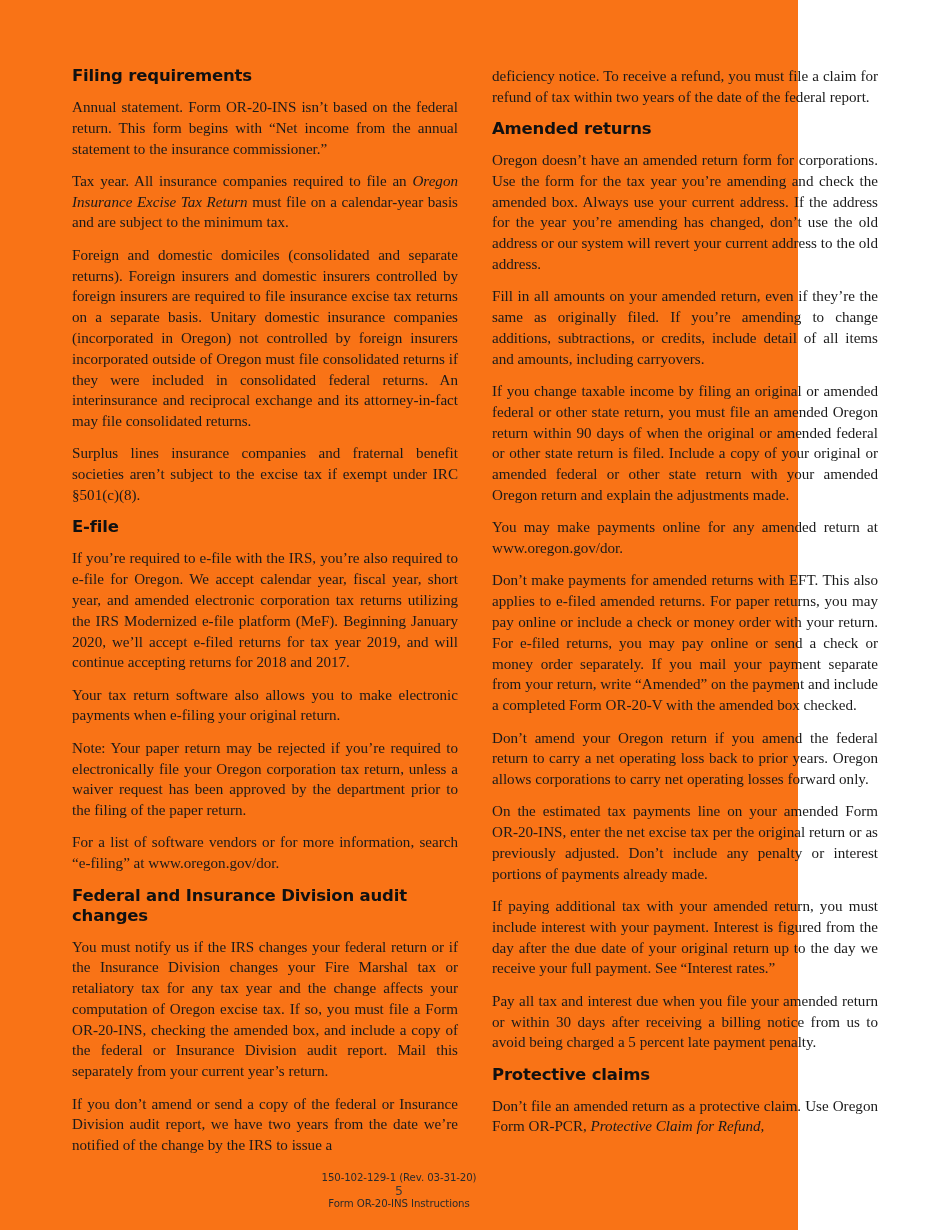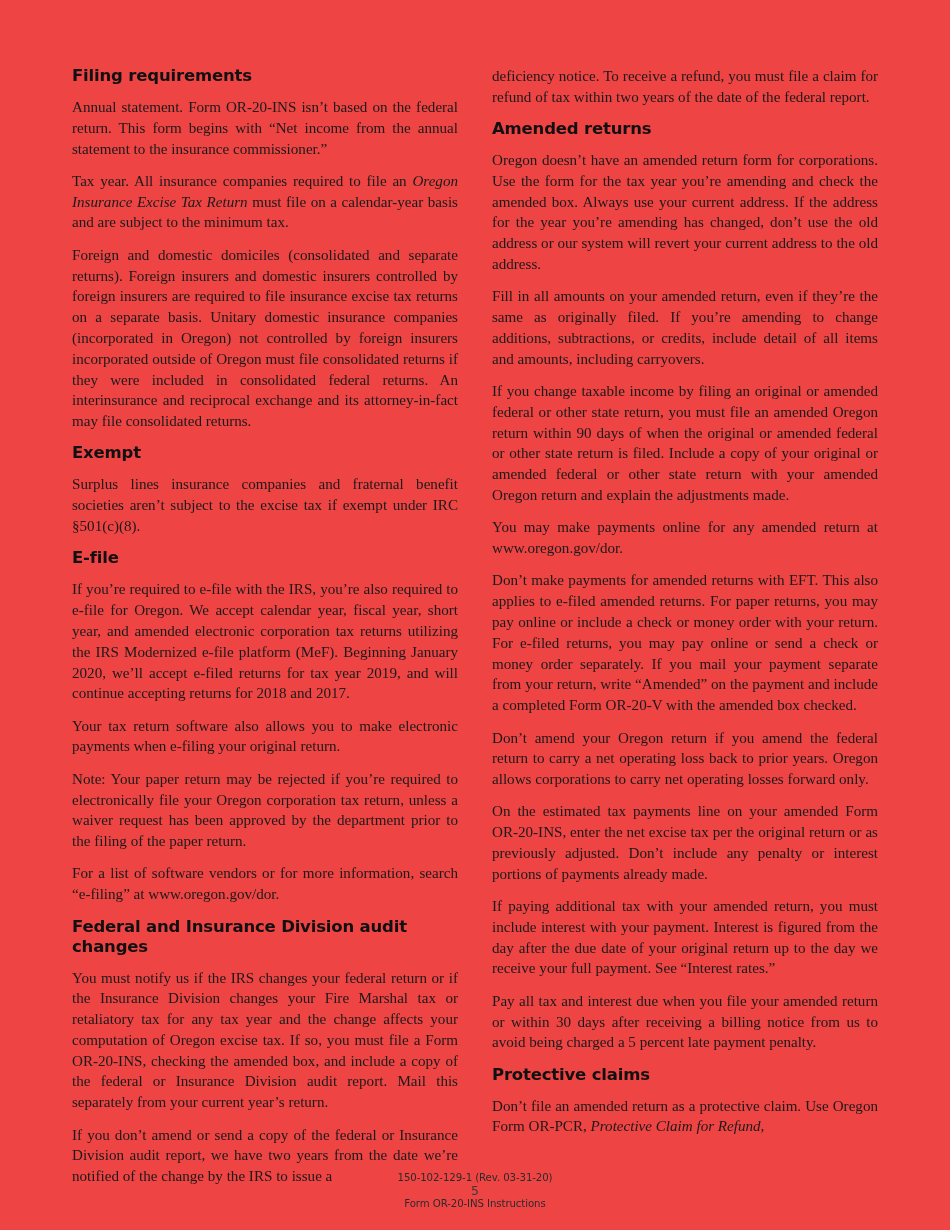--- a/index.html
+++ b/index.html
@@ -13,23 +13,23 @@
     height: 1230px;
     position: relative;
     font-family: "Liberation Serif", "DejaVu Serif", serif;
     color: #1a1a1a;
     overflow: hidden;
   }
 
   .page {
     position: absolute;
     left: 0; top: 0;
-    width: 950px;
+    width: 798px;
     height: 1230px;
-    background: #ef4444;
+    background: #f97316;
   }
 
   .columns {
     position: absolute;
     left: 72px;
     top: 66px;
     width: 806px;
     height: 1080px;
     display: flex;
     flex-direction: row;
@@ -129,21 +129,20 @@
     <div class="column">
 
       <h2 class="section-heading first">Filing requirements</h2>
 
       <p class="body-par"><b>Annual statement. Form OR-20-INS isn’t based on the federal return.</b><span> This form begins with “Net income from the annual statement to the insurance commissioner.”</span></p>
 
       <p class="body-par"><b>Tax year.</b><span> All insurance companies required to file an </span><i>Oregon Insurance Excise Tax Return</i><span> must file on a calendar-year basis and are subject to the minimum tax.</span></p>
 
       <p class="body-par"><b>Foreign and domestic domiciles (consolidated and separate returns).</b><span> Foreign insurers and domestic insurers controlled by foreign insurers are required to file insurance excise tax returns on a separate basis. Unitary domestic insurance companies </span><b>(incorporated in Oregon)</b><span> not controlled by foreign insurers incorporated outside of Oregon must file consolidated returns if they were included in consolidated federal returns. An interinsurance and reciprocal exchange and its attorney-in-fact may file consolidated returns.</span></p>
 
-      <h2 class="section-heading">Exempt</h2>
 
       <p class="body-par">Surplus lines insurance companies and fraternal benefit societies aren’t subject to the excise tax if exempt under IRC §501(c)(8).</p>
 
       <h2 class="section-heading">E-file</h2>
 
       <p class="body-par">If you’re required to e-file with the IRS, you’re also required to e-file for Oregon. We accept calendar year, fiscal year, short year, and amended electronic corporation tax returns utilizing the IRS Modernized e-file platform (MeF). Beginning January 2020, we’ll accept e-filed returns for tax year 2019, and will continue accepting returns for 2018 and 2017.</p>
 
       <p class="body-par"><span>Your tax return software also allows you to make electronic payments when e-filing your </span><b>original</b><span> return.</span></p>
 
       <p class="body-par"><b>Note:</b><span> Your paper return may be rejected if you’re required to electronically file your Oregon corporation tax return, unless a waiver request has been approved by the department prior to the filing of the paper return.</span></p>

